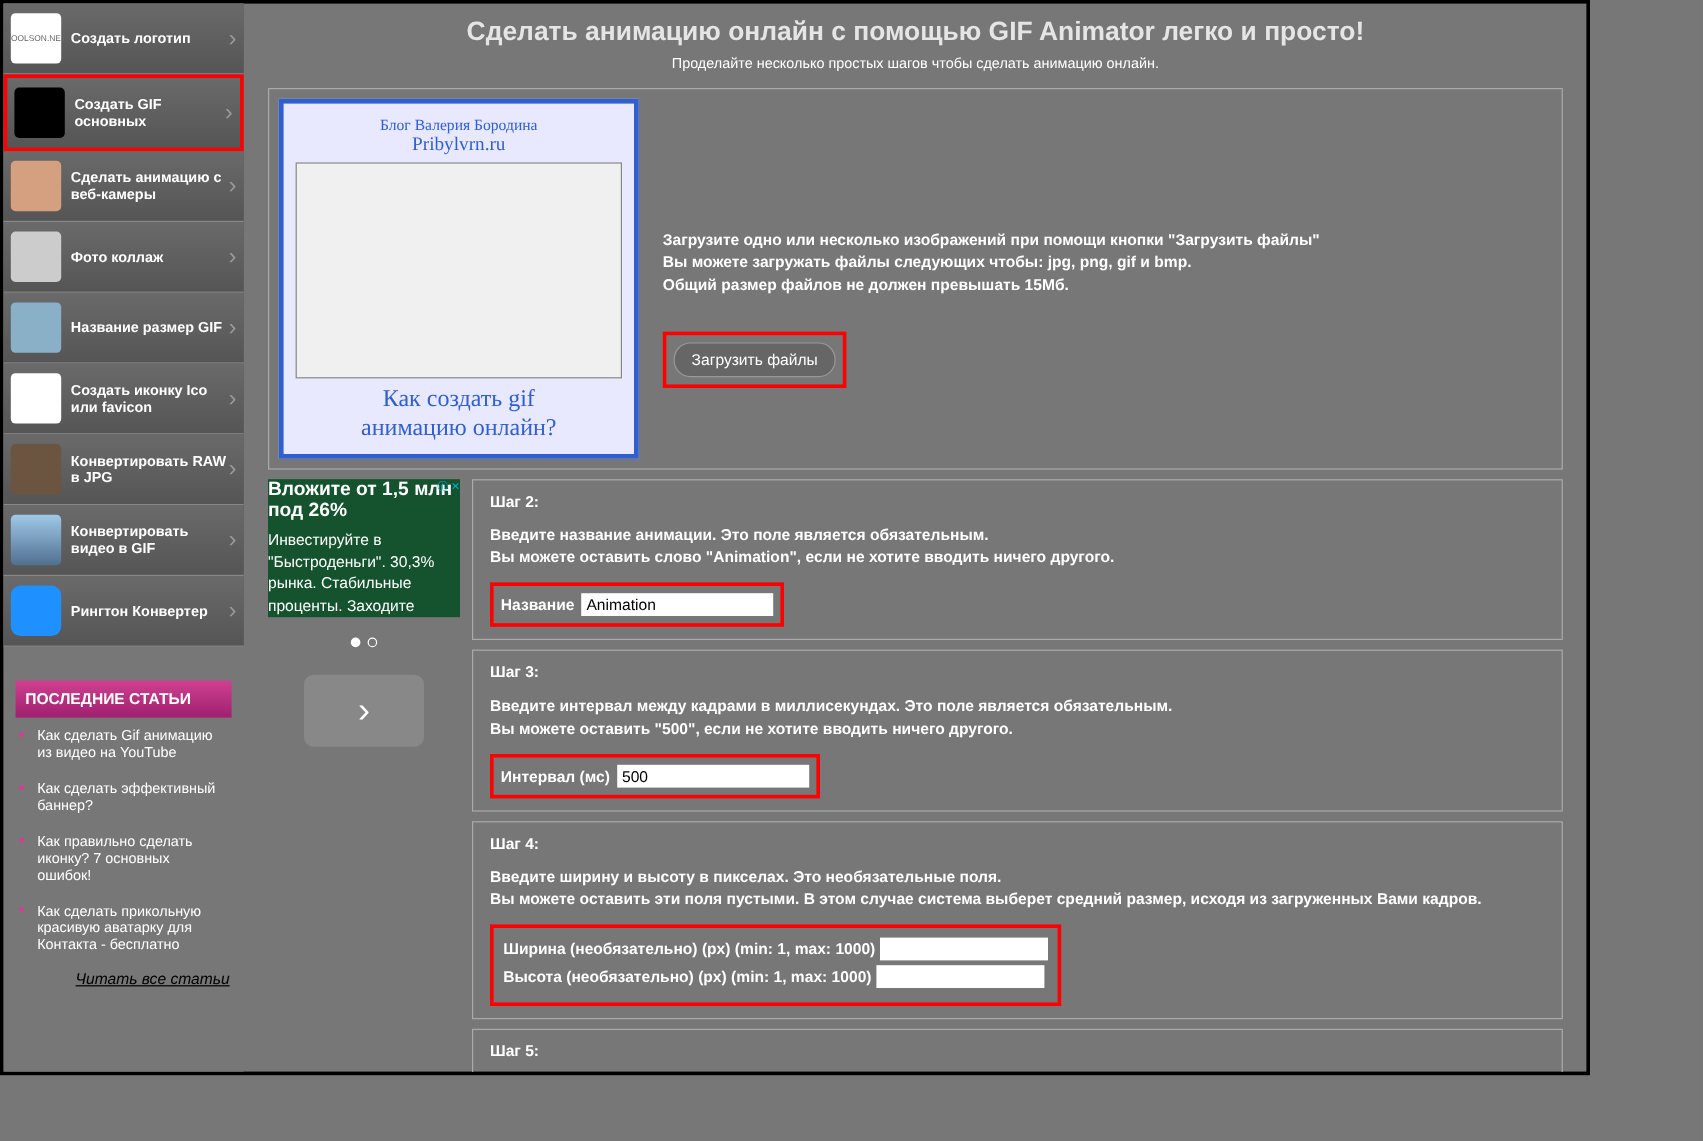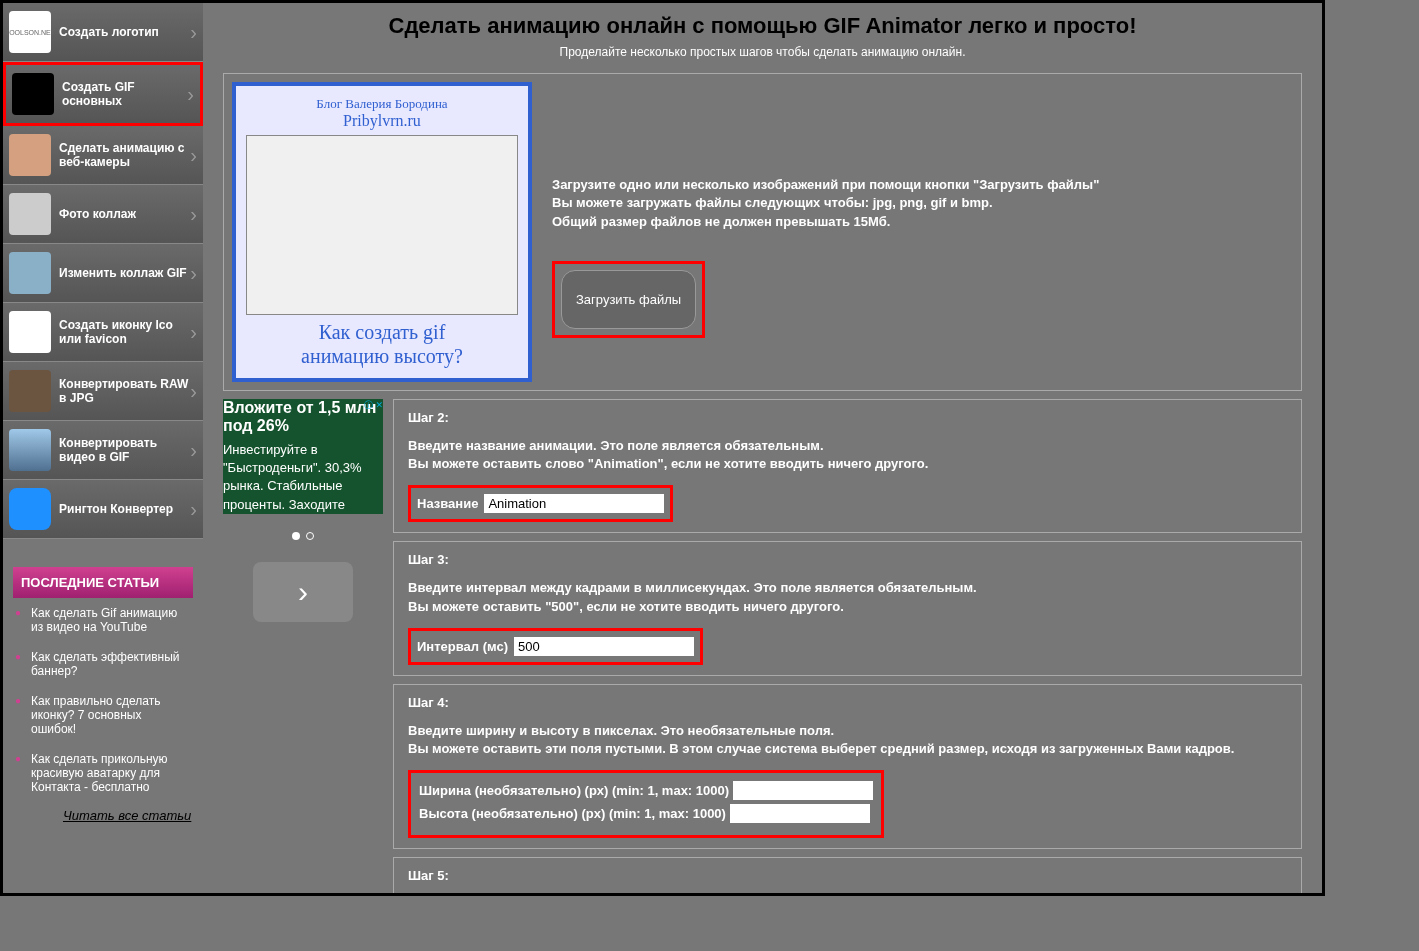--- a/index.html
+++ b/index.html
@@ -20,48 +20,48 @@
 .nav-icon.itunes { background: #1e90ff; border-radius: 8px; }
 .nav-icon.logo { background: #fff; }
 .nav-label { color: #fff; font-size: 12px; font-weight: bold; flex: 1; }
 .nav-arrow { color: #999; font-size: 20px; }
 .articles-panel { margin-top: 18px; padding: 10px; }
 .articles-header { background: linear-gradient(to bottom, #d04090, #a02070); color: #fff; font-weight: bold; padding: 8px; font-size: 13px; }
 .article-item { color: #fff; font-size: 12px; padding: 8px 4px 8px 18px; position: relative; cursor: pointer; }
 .article-item::before { content: "●"; color: #d04090; position: absolute; left: 2px; top: 9px; font-size: 10px; }
 .read-all { color: #000; font-size: 13px; font-style: italic; text-decoration: underline; padding: 6px 0 0 50px; cursor: pointer; }
 .main-content { flex: 1; padding: 10px 20px; overflow-y: auto; }
-.page-title { color: #000000; font-size: 22px; font-weight: bold; text-align: center; margin-bottom: 6px; }
+.page-title { color: #e5e5e5; font-size: 22px; font-weight: bold; text-align: center; margin-bottom: 6px; }
 .page-subtitle { color: #fff; font-size: 12px; text-align: center; margin-bottom: 14px; }
 .ad-and-upload { border: 1px solid #aaa; padding: 8px; margin-bottom: 8px; display: flex; gap: 20px; align-items: center; }
 .ad-box { width: 300px; height: 300px; border: 4px solid #3060d0; background: #e8e8ff; display: flex; flex-direction: column; align-items: center; justify-content: space-between; padding: 10px; }
 .ad-top-text { font-family: cursive; color: #3060d0; font-size: 13px; text-align: center; }
 .ad-middle { width: 100%; height: 180px; border: 1px solid #888; background: #f0f0f0; }
 .ad-bottom-text { font-family: cursive; color: #3060d0; font-size: 20px; text-align: center; line-height: 1.2; }
 .upload-section { flex: 1; color: #fff; font-size: 13px; line-height: 1.4; padding-top: 50px; }
 .upload-text { margin-bottom: 30px; }
 .upload-btn-wrap { display: inline-block; border: 3px solid #ff0000; padding: 6px; }
-.upload-btn { background: #666; color: #fff; border: 1px solid #999; border-radius: 14px; padding: 21px 14px; font-size: 13px; cursor: pointer; }
+.upload-btn { background: #666; color: #fff; border: 1px solid #999; border-radius: 14px; padding: 6px 14px; font-size: 13px; cursor: pointer; }
 .below-content { display: flex; gap: 10px; }
 .ad-sidebar { width: 160px; }
 .ad-text { background: #14532d; }
 .ad-title { color: #fff; font-size: 16px; font-weight: bold; }
 .ad-desc { color: #fff; font-size: 13px; margin-top: 6px; line-height: 1.4; }
 .dots { text-align: center; margin-top: 12px; color: #fff; }
 .dots span { display: inline-block; width: 8px; height: 8px; border-radius: 50%; background: #fff; margin: 0 3px; }
 .dots span.inactive { background: transparent; border: 1px solid #fff; }
 .nav-arrow-btn { margin-top: 18px; width: 100px; height: 60px; background: #888; border-radius: 8px; display: flex; align-items: center; justify-content: center; color: #fff; font-size: 30px; cursor: pointer; margin-left: 30px; }
 .steps { flex: 1; }
 .step-box { border: 1px solid #aaa; padding: 10px 14px; margin-bottom: 8px; color: #fff; font-size: 13px; }
 .step-title { font-weight: bold; margin-bottom: 12px; }
 .step-desc { line-height: 1.4; margin-bottom: 12px; }
 .input-row { display: flex; align-items: center; gap: 6px; }
 .input-row.highlighted { border: 3px solid #ff0000; padding: 6px; display: inline-flex; }
 .input-label { font-weight: bold; }
-.text-input { background: #fff; border: none; padding: 2px 4px; font-size: 13px; width: 180px; }
+.text-input { background: #fff; border: none; padding: 2px 4px; font-size: 13px; width: 160px; }
 .wide-highlight { border: 3px solid #ff0000; padding: 8px; display: inline-block; }
 .dim-input-row { margin-bottom: 4px; }
 .adchoices { position: absolute; top: 0; right: 0; color: #0ad; font-size: 9px; }
 .ad-sidebar { position: relative; }
 </style>
 </head>
 <body>
 
 <div class="page-wrapper">
   <div class="left-sidebar">
@@ -83,21 +83,21 @@
         <div class="nav-label">Сделать анимацию с веб-камеры</div>
         <div class="nav-arrow">›</div>
       </div>
       <div class="nav-item">
         <div class="nav-icon parthenon"></div>
         <div class="nav-label">Фото коллаж</div>
         <div class="nav-arrow">›</div>
       </div>
       <div class="nav-item">
         <div class="nav-icon city"></div>
-        <div class="nav-label">Изменить коллаж GIF</div>
+        <div class="nav-label">Название размер GIF</div>
         <div class="nav-arrow">›</div>
       </div>
       <div class="nav-item">
         <div class="nav-icon google"></div>
         <div class="nav-label">Создать иконку Ico или favicon</div>
         <div class="nav-arrow">›</div>
       </div>
       <div class="nav-item">
         <div class="nav-icon cat"></div>
         <div class="nav-label">Конвертировать RAW в JPG</div>
@@ -130,21 +130,21 @@
 
     <div class="ad-and-upload">
       <div class="ad-box">
         <div class="ad-top-text">
           <div>Блог Валерия Бородина</div>
           <div style="font-size:16px">Pribylvrn.ru</div>
         </div>
         <div class="ad-middle"></div>
         <div class="ad-bottom-text">
           <div>Как создать gif</div>
-          <div>анимацию высоту?</div>
+          <div>анимацию онлайн?</div>
         </div>
       </div>
       <div class="upload-section">
         <div class="upload-text">
           <div><b>Загрузите одно или несколько изображений при помощи кнопки "Загрузить файлы"</b></div>
           <div><b>Вы можете загружать файлы следующих чтобы: jpg, png, gif и bmp.</b></div>
           <div><b>Общий размер файлов не должен превышать 15Мб.</b></div>
         </div>
         <div class="upload-btn-wrap">
           <button class="upload-btn">Загрузить файлы</button>

